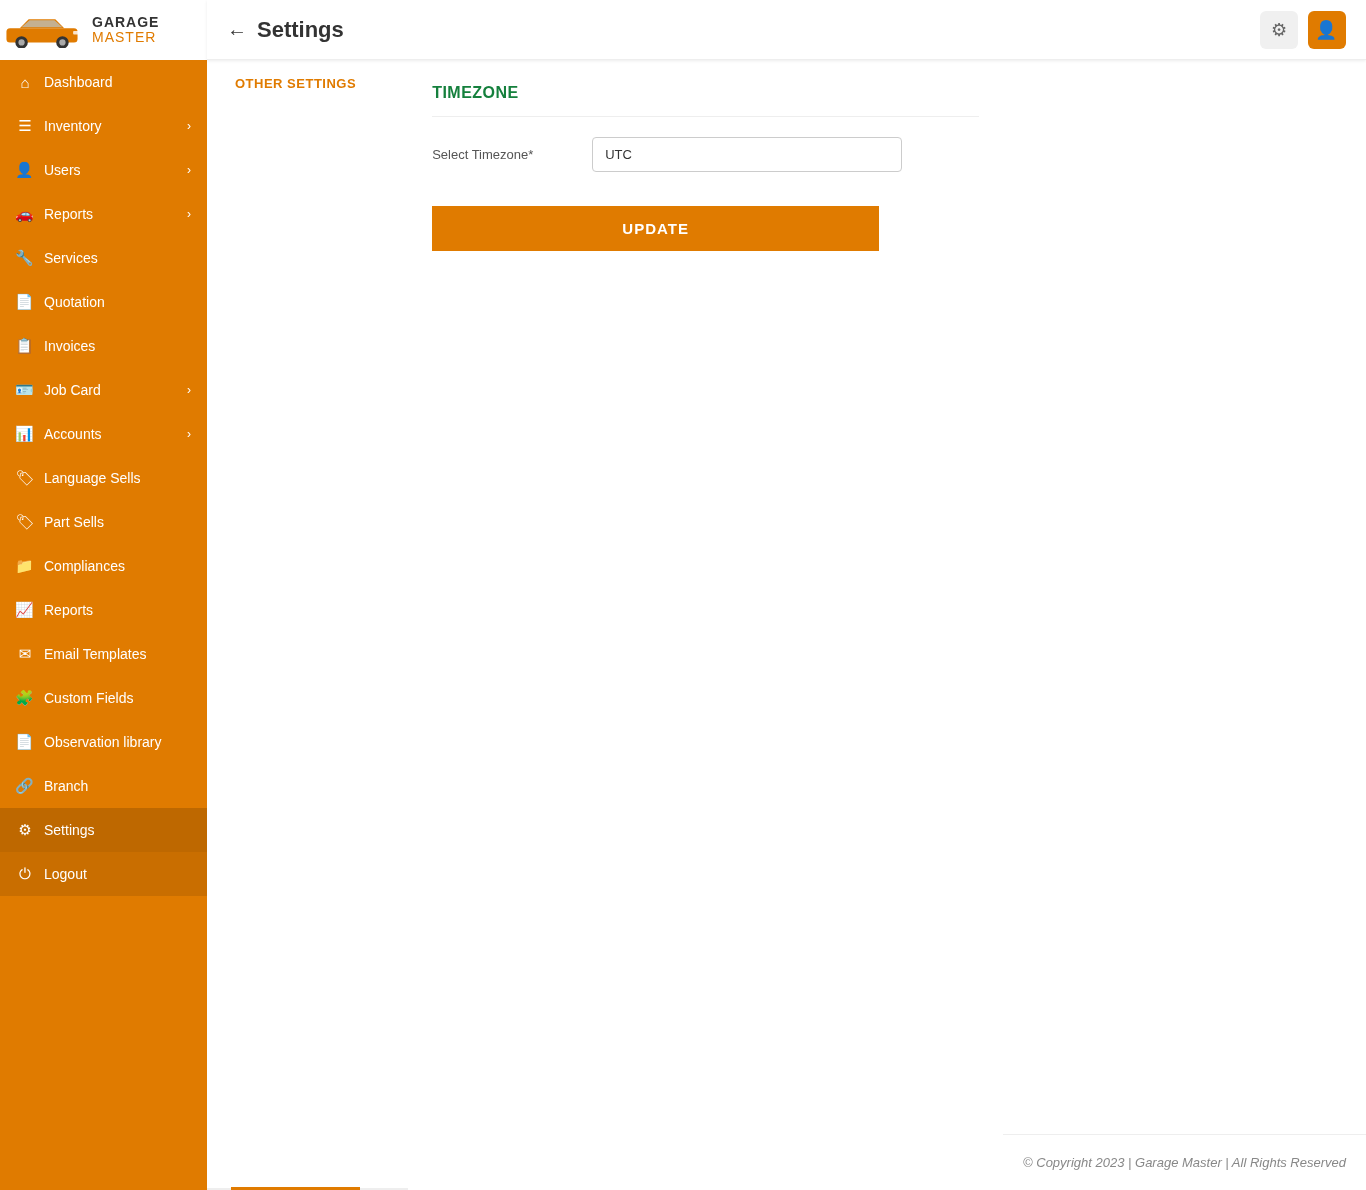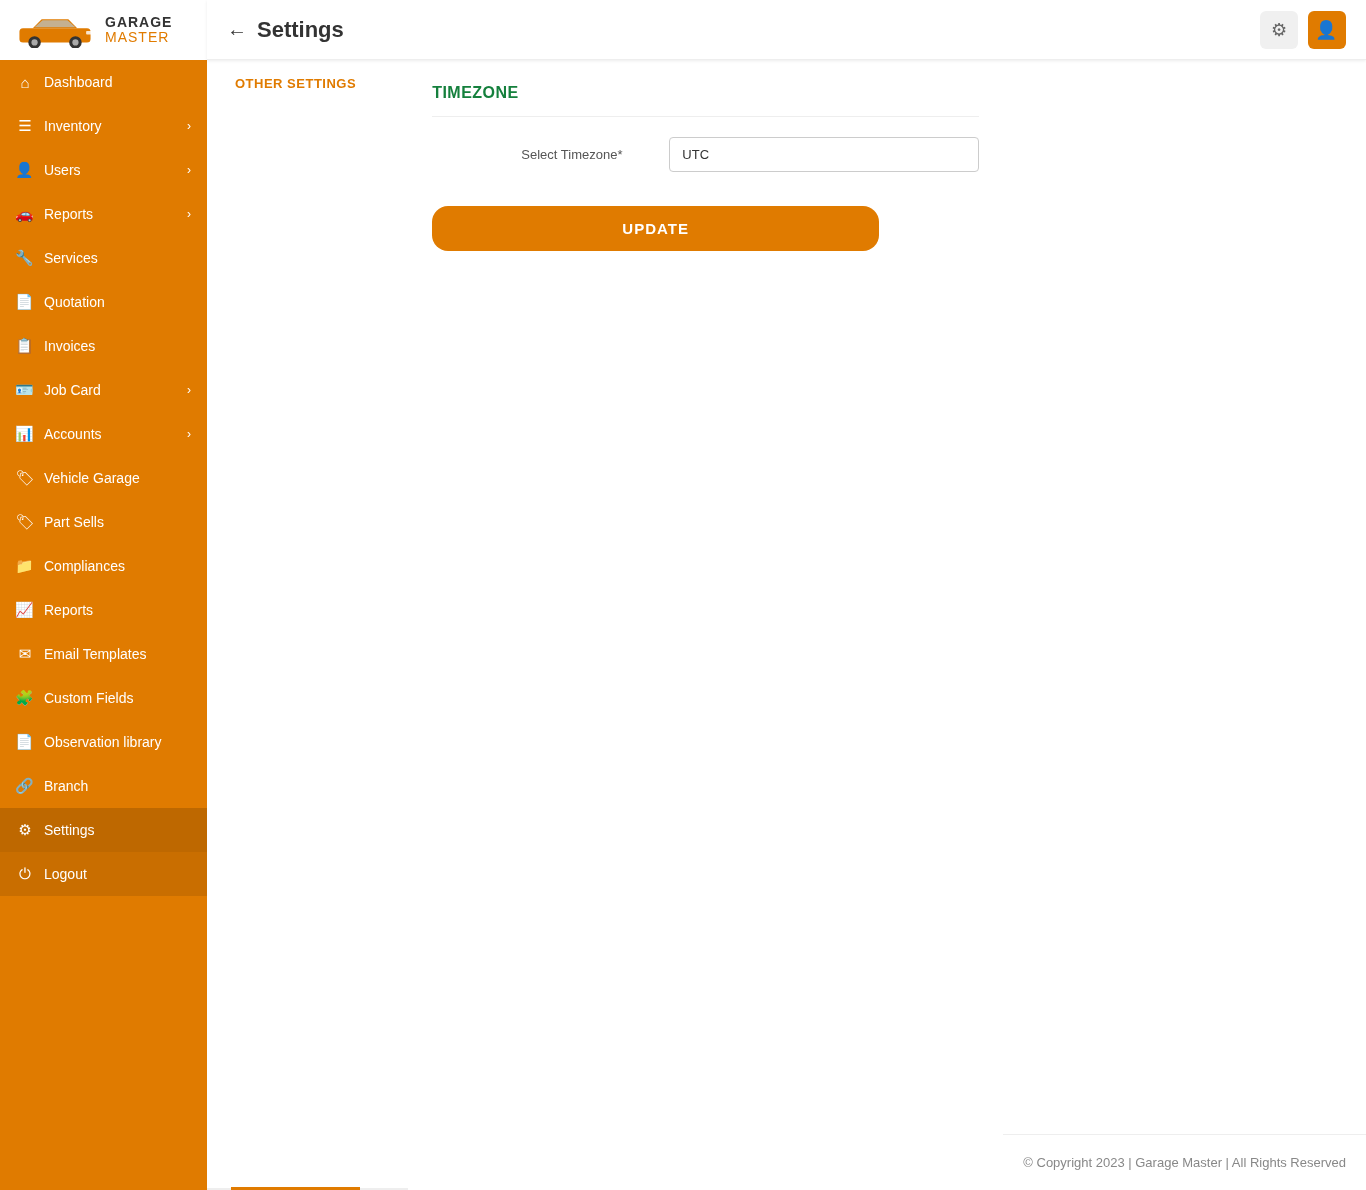--- a/index.html
+++ b/index.html
@@ -9,21 +9,21 @@
     .sidebar {
       width: 207px;
       background: #e07b00;
       display: flex;
       flex-direction: column;
       flex-shrink: 0;
       min-height: 1190px;
     }
     .sidebar-logo {
       background: #fff;
-      padding: 10px 15px;
+      padding: 10px 2px;
       display: flex;
       align-items: center;
       gap: 10px;
       height: 60px;
     }
     .logo-car {
       width: 80px;
       height: 36px;
     }
     .logo-text {
@@ -182,22 +182,21 @@
     .section-divider {
       border: none;
       border-top: 1px solid #eee;
       margin-bottom: 20px;
     }
 
     .form-row {
       display: flex;
       align-items: center;
       margin-bottom: 24px;
-      gap: 8px;
-      justify-content: flex-end;
+      gap: 20px;
     }
     .form-label {
       font-size: 13px;
       color: #555;
       min-width: 140px;
       font-weight: 500;
     }
     .form-input {
       width: 310px;
       padding: 9px 12px;
@@ -215,33 +214,34 @@
 
     .update-btn {
       background: #e07b00;
       color: #fff;
       border: none;
       padding: 14px 0;
       width: 447px;
       font-size: 15px;
       font-weight: 700;
       letter-spacing: 1px;
-      border-radius: 16px;
+      border-radius: 0;
       cursor: pointer;
       text-transform: uppercase;
       margin-top: 10px;
     }
 
     .footer {
       text-align: left;
       padding: 20px;
       color: #888;
       font-size: 13px;
       border-top: 1px solid #eee;
       margin-top: auto;
+      font-style: italic;
     }
   </style>
 </head>
 <body>
 
 <div class="sidebar">
   <div class="sidebar-logo">
     <svg class="logo-car" viewBox="0 0 90 40" fill="none" xmlns="http://www.w3.org/2000/svg">
 
       <rect x="5" y="18" width="80" height="16" rx="4" fill="#e07b00"></rect>
@@ -318,21 +318,21 @@
     <a class="nav-item">
       <div class="nav-item-left">
         <span class="nav-icon">📊</span>
         <span>Accounts</span>
       </div>
       <span class="nav-chevron">›</span>
     </a>
     <a class="nav-item">
       <div class="nav-item-left">
         <span class="nav-icon">🏷</span>
-        <span>Vehicle Garage</span>
+        <span>Language Sells</span>
       </div>
     </a>
     <a class="nav-item">
       <div class="nav-item-left">
         <span class="nav-icon">🏷</span>
         <span>Part Sells</span>
       </div>
     </a>
     <a class="nav-item">
       <div class="nav-item-left">

